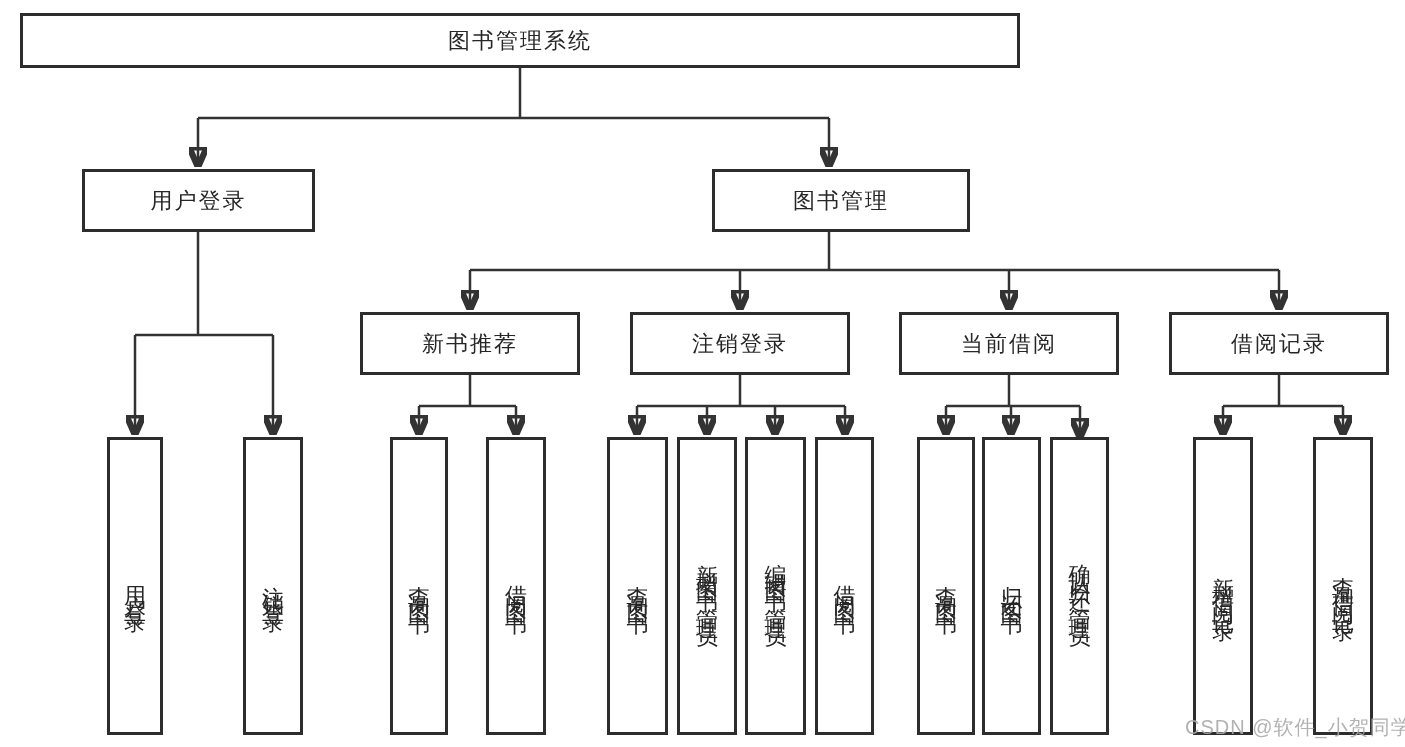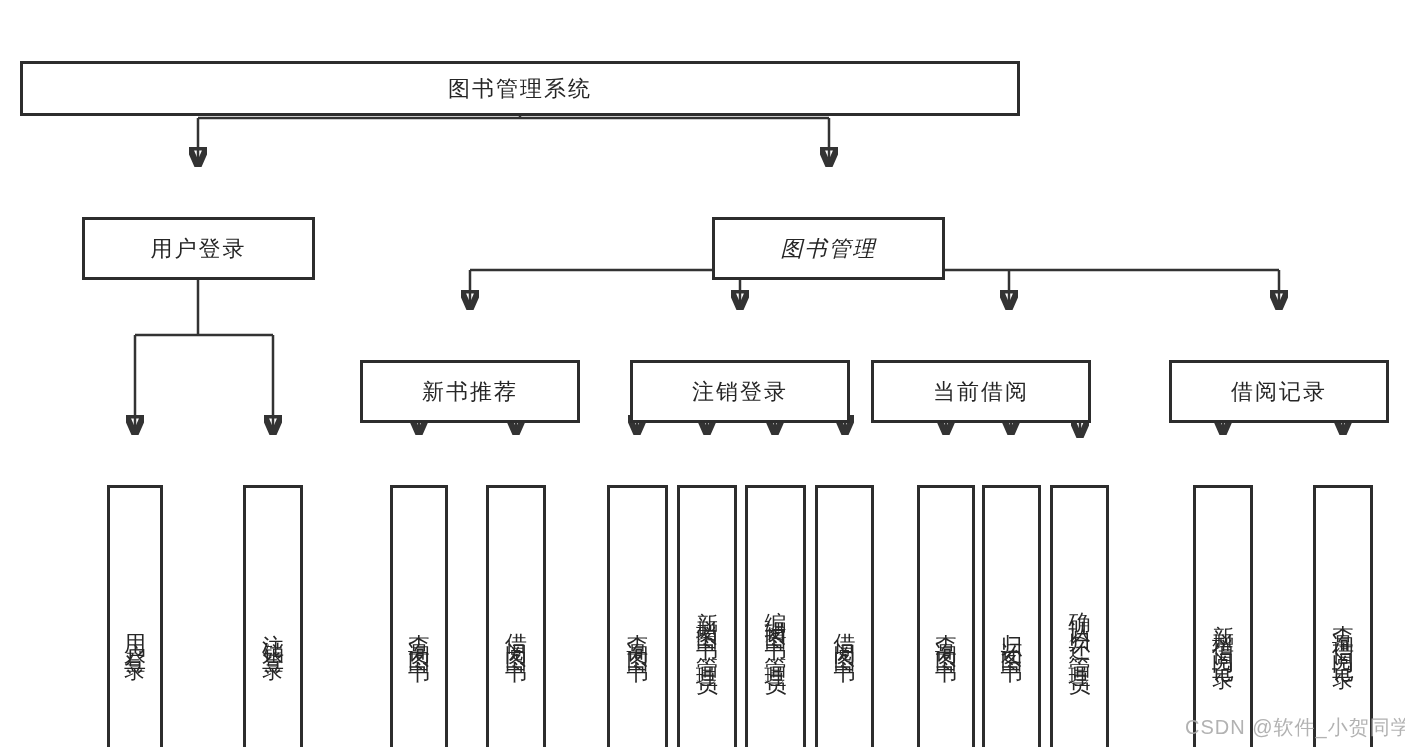--- a/index.html
+++ b/index.html
@@ -30,38 +30,37 @@
     box-sizing: border-box;
     border: 3px solid #2d2d2d;
     background: #ffffff;
     color: #262626;
     display: flex;
     align-items: center;
     justify-content: center;
     font-size: 22px;
     letter-spacing: 2px;
     white-space: nowrap;
-    margin-top: 48px;
   }
   .box.v {
     writing-mode: vertical-rl;
     letter-spacing: 9px;
     line-height: 1;
     white-space: normal;
   }
   
   .n-root   { left: 20px;  top: 13px;  width: 1000px; height: 55px; }
   
   .n-ulogin { left: 82px;  top: 169px; width: 233px;  height: 63px; }
-  .n-bmgmt  { left: 712px; top: 169px; width: 233px;  height: 63px; font-style: italic; }
+  .n-bmgmt  { left: 712px; top: 169px; width: 258px;  height: 63px; }
   
   .lv3      { top: 312px; width: 220px; height: 63px; }
   .n-newrec { left: 360px; }
   .n-borrow { left: 630px; }
-  .n-curbor { left: 871px; }
+  .n-curbor { left: 899px; }
   .n-record { left: 1169px; }
   
   .leaf     { top: 437px; height: 298px; }
   .lf-ul1 { left: 107px;  width: 56px; }
   .lf-ul2 { left: 243px;  width: 60px; }
   .lf-nb1 { left: 390px;  width: 58px; }
   .lf-nb2 { left: 486px;  width: 60px; }
   .lf-bb1 { left: 607px;  width: 61px; }
   .lf-bb2 { left: 677px;  width: 60px; }
   .lf-bb3 { left: 745px;  width: 61px; }

